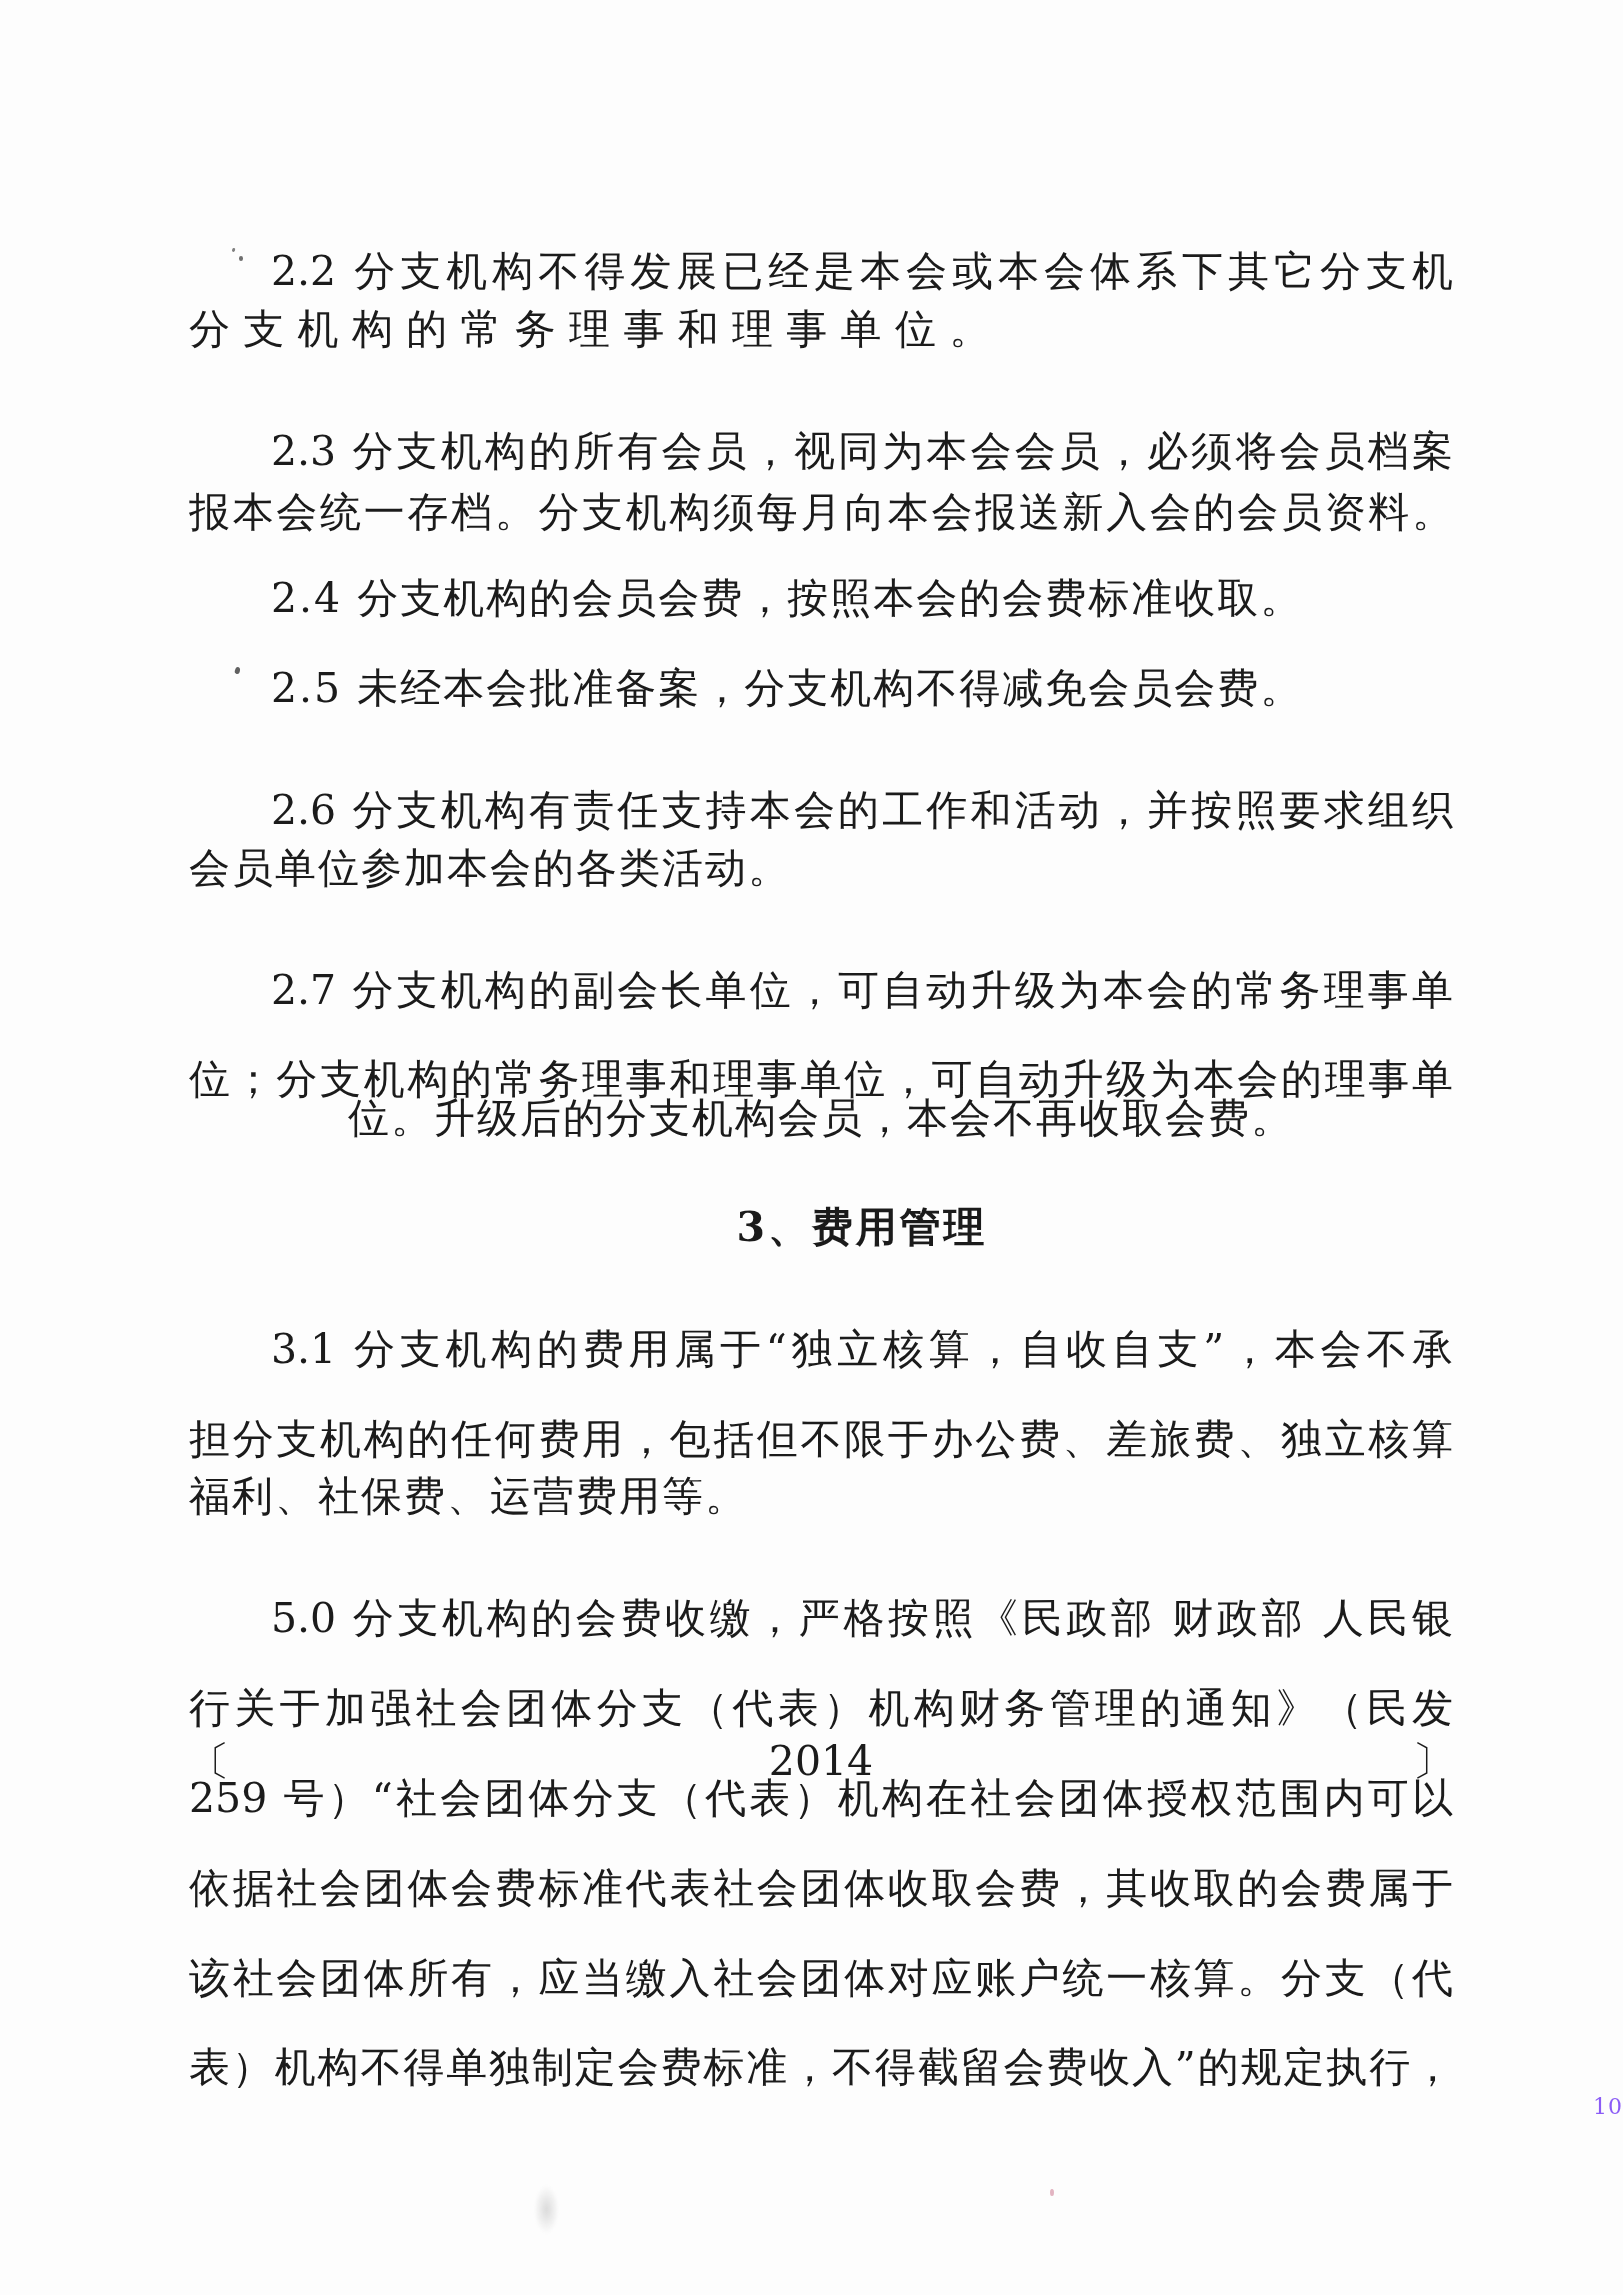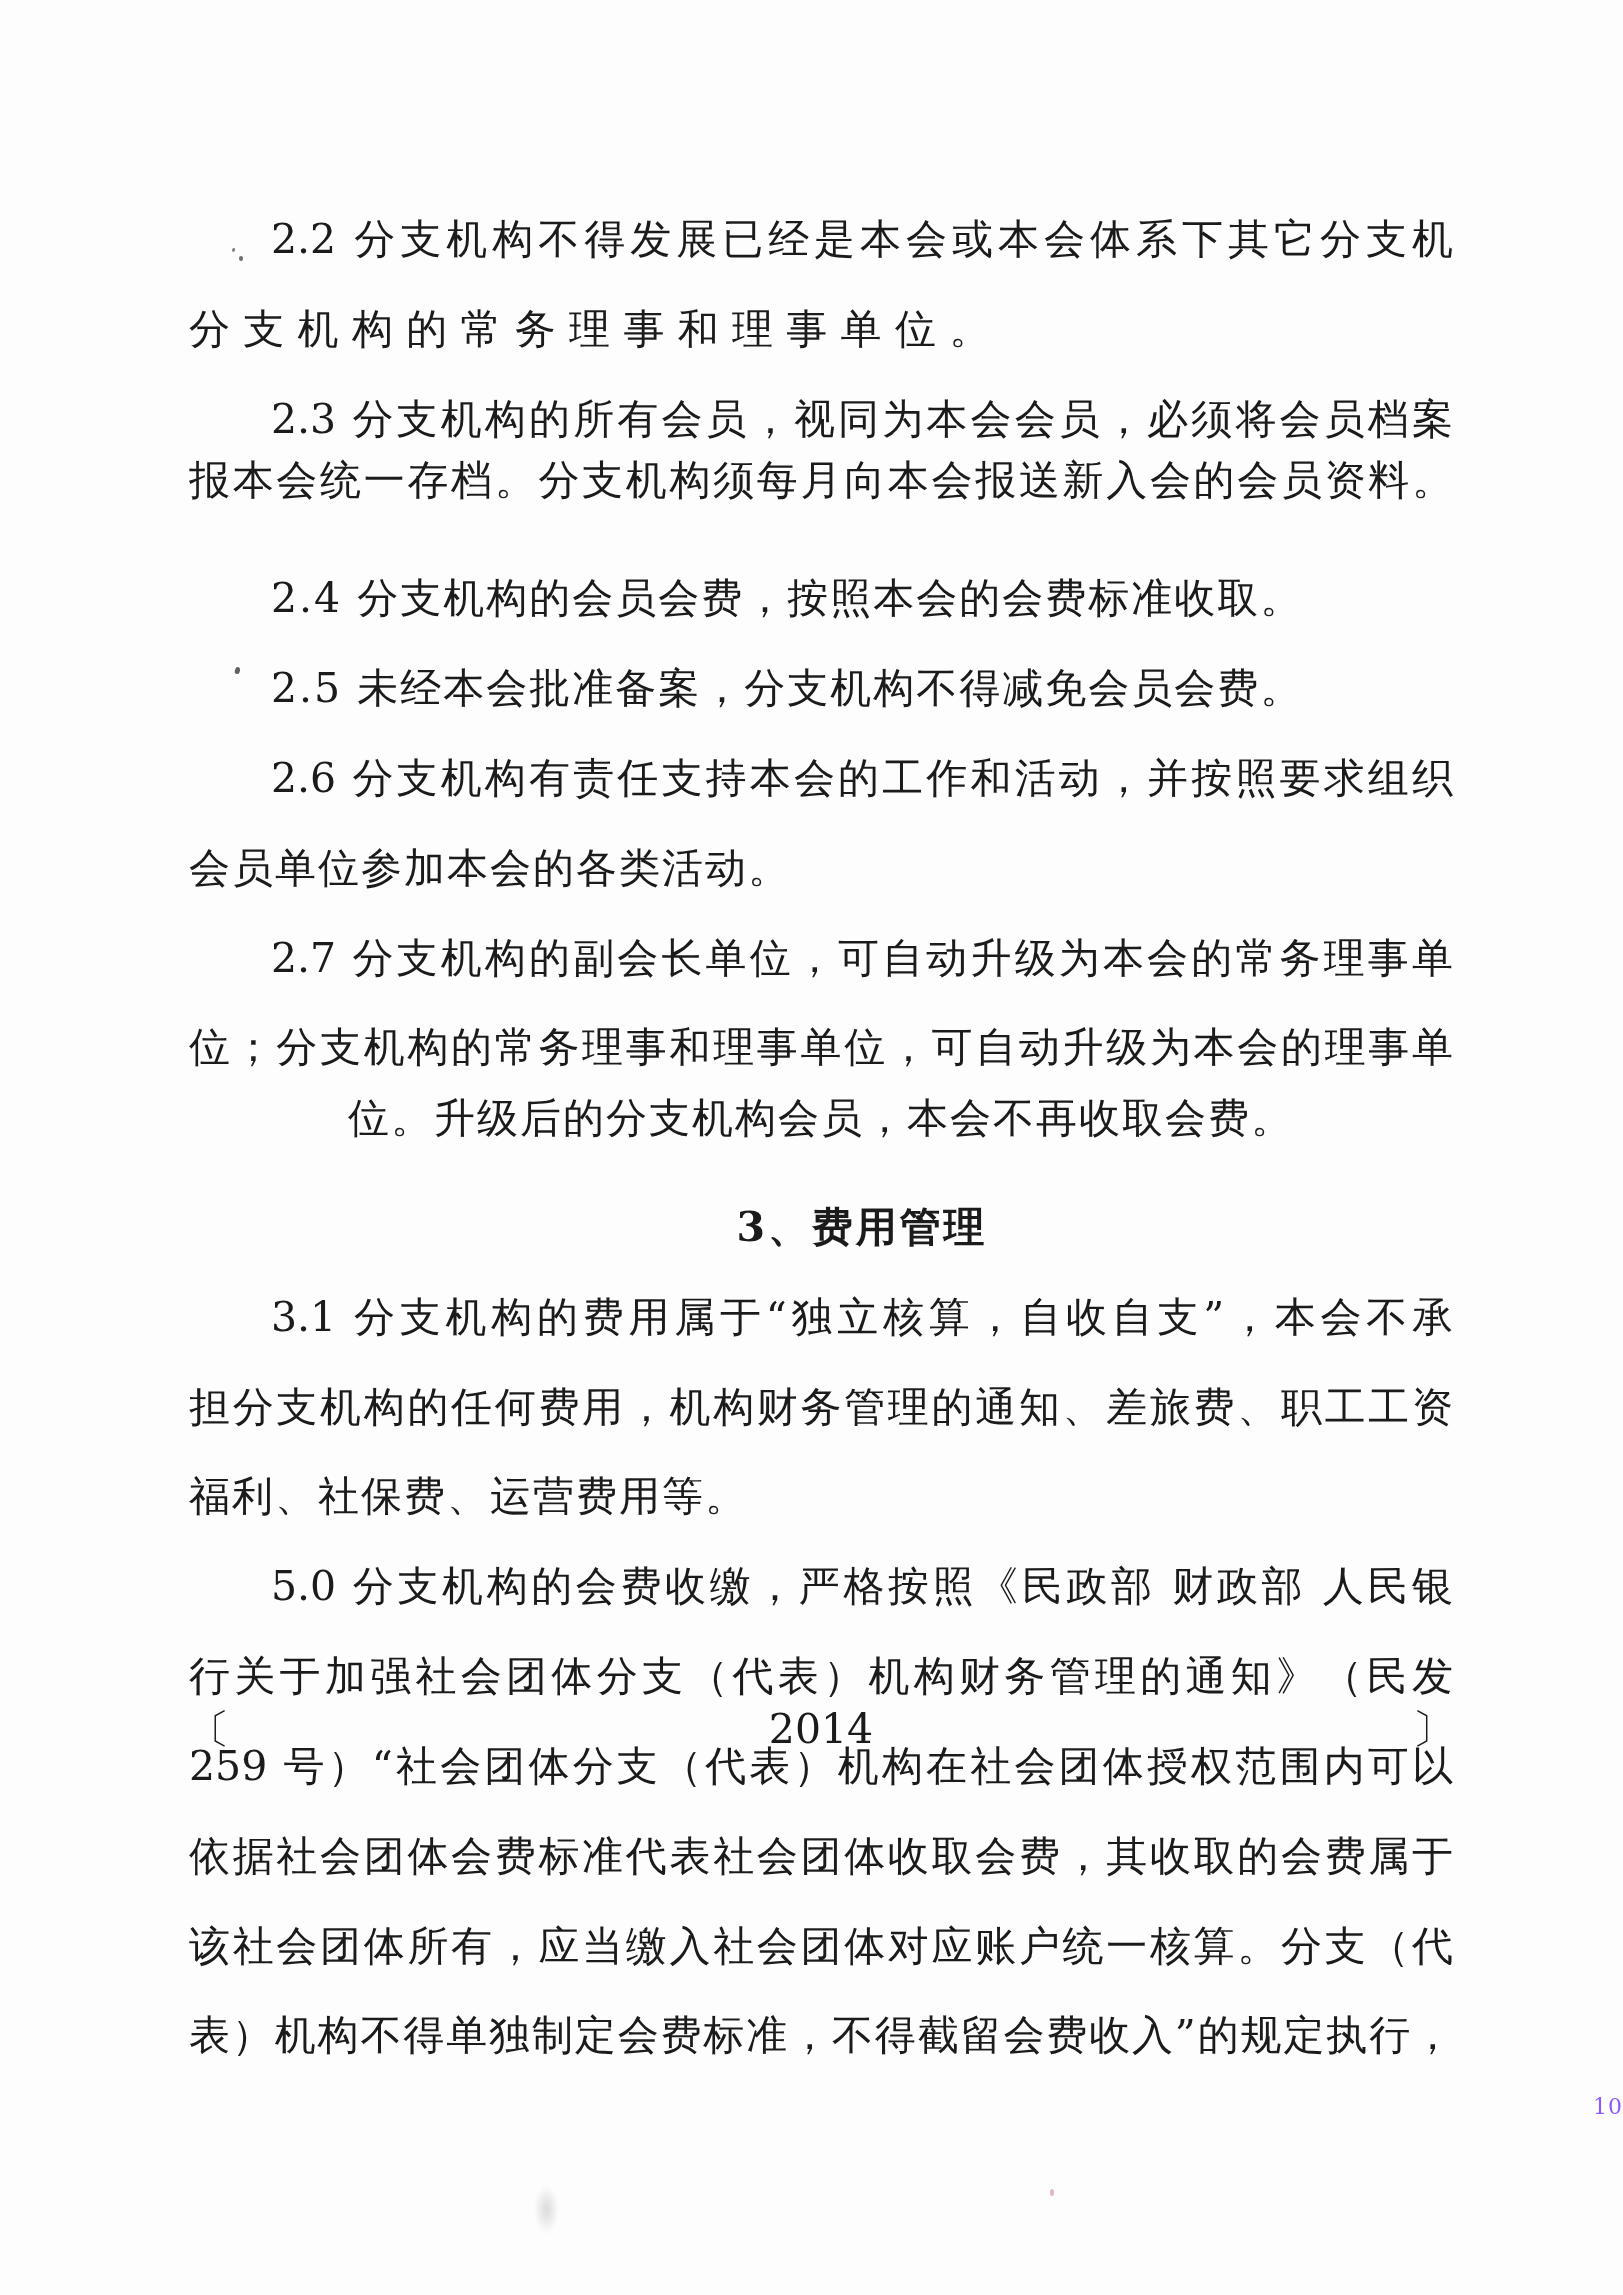--- a/index.html
+++ b/index.html
@@ -27,20 +27,21 @@
     width: 1264px;
     font-size: 41px;
     line-height: 53px;
     white-space: nowrap;
     text-align: left;
   }
   .line.justify {
     white-space: normal;
     text-align: justify;
     text-align-last: justify;
+    margin-top: 32px;
   }
   .line.indent {
     text-indent: 82px;
   }
   .line.wide {
     letter-spacing: 13.3px;
   }
   .line.normal-last {
     letter-spacing: 2px;
   }
@@ -96,21 +97,21 @@
       <div class="line justify" style="top: 454px;">报本会统一存档。分支机构须每月向本会报送新入会的会员资料。</div>
       <div class="line normal-last indent" style="top: 572px;">2.4 分支机构的会员会费，按照本会的会费标准收取。</div>
       <div class="line normal-last indent" style="top: 662px;">2.5 未经本会批准备案，分支机构不得减免会员会费。</div>
       <div class="line justify indent" style="top: 752px;">2.6 分支机构有责任支持本会的工作和活动，并按照要求组织</div>
       <div class="line normal-last" style="top: 842px;">会员单位参加本会的各类活动。</div>
       <div class="line justify indent" style="top: 932px;">2.7 分支机构的副会长单位，可自动升级为本会的常务理事单</div>
       <div class="line justify" style="top: 1021px;">位；分支机构的常务理事和理事单位，可自动升级为本会的理事单</div>
       <div class="line normal-last" style="top: 1092px; text-align: center;">位。升级后的分支机构会员，本会不再收取会费。</div>
       <div class="line indent heading" style="top: 1201px;">3、费用管理</div>
       <div class="line justify indent" style="top: 1291px;">3.1 分支机构的费用属于“独立核算，自收自支”，本会不承</div>
-      <div class="line justify" style="top: 1381px;">担分支机构的任何费用，机构财务管理的通知、差旅费、职工工资</div>
+      <div class="line justify" style="top: 1381px;">担分支机构的任何费用，包括但不限于办公费、差旅费、独立核算</div>
       <div class="line normal-last" style="top: 1470px;">福利、社保费、运营费用等。</div>
       <div class="line justify indent" style="top: 1560px;">5.0 分支机构的会费收缴，严格按照《民政部 财政部 人民银</div>
       <div class="line justify" style="top: 1650px;">行关于加强社会团体分支（代表）机构财务管理的通知》（民发〔2014〕</div>
       <div class="line justify" style="top: 1740px;">259 号）“社会团体分支（代表）机构在社会团体授权范围内可以</div>
       <div class="line justify" style="top: 1830px;">依据社会团体会费标准代表社会团体收取会费，其收取的会费属于</div>
       <div class="line justify" style="top: 1920px;">该社会团体所有，应当缴入社会团体对应账户统一核算。分支（代</div>
       <div class="line justify" style="top: 2009px;">表）机构不得单独制定会费标准，不得截留会费收入”的规定执行，</div>
     </div>
 
   <div class="page-number">10</div>

